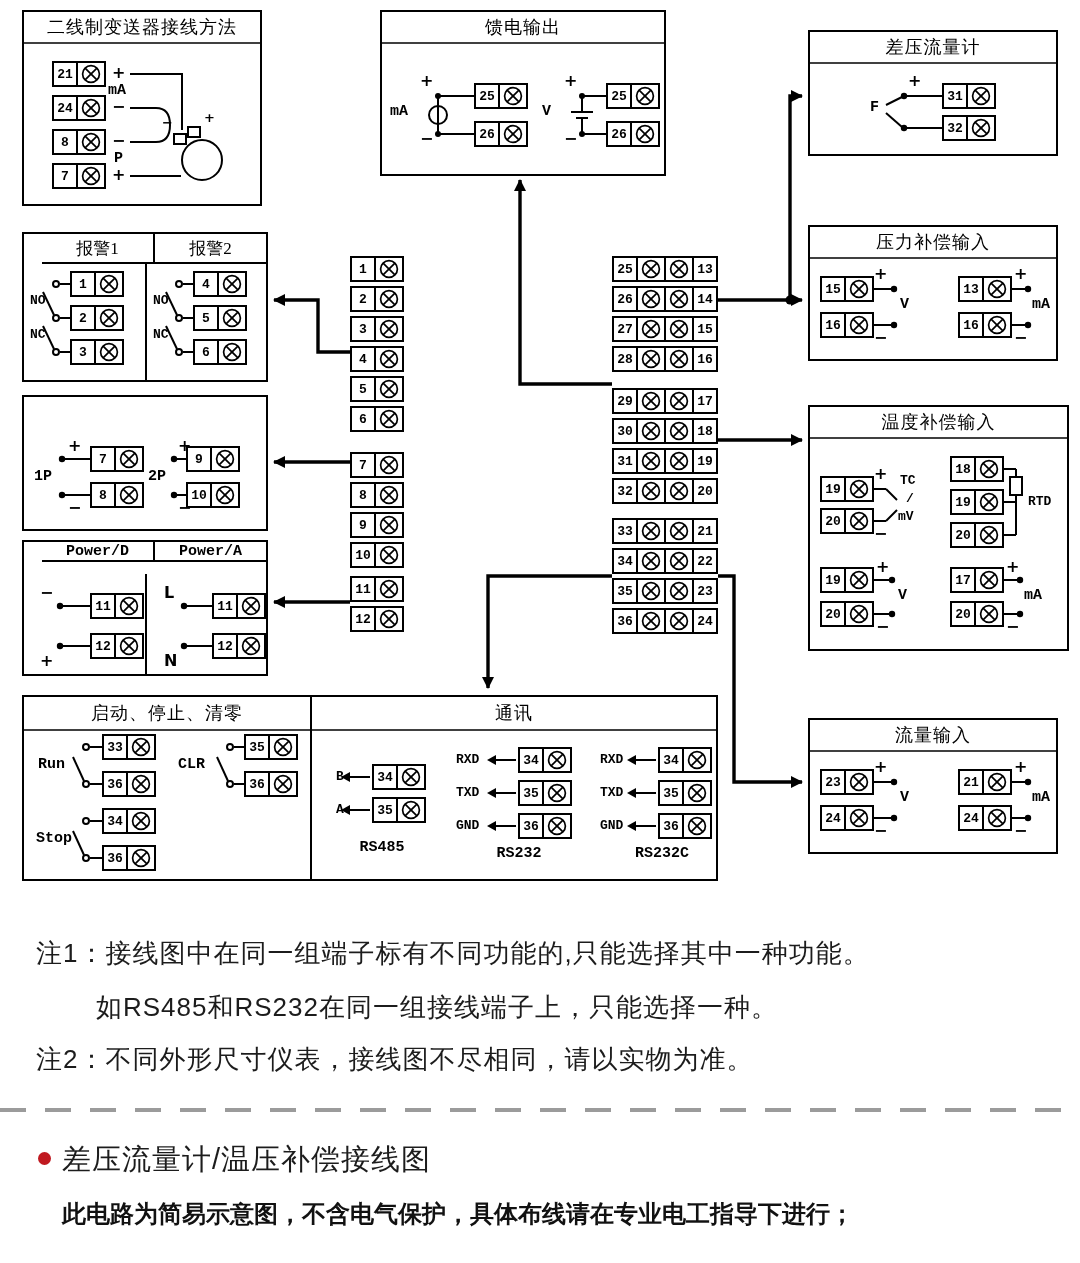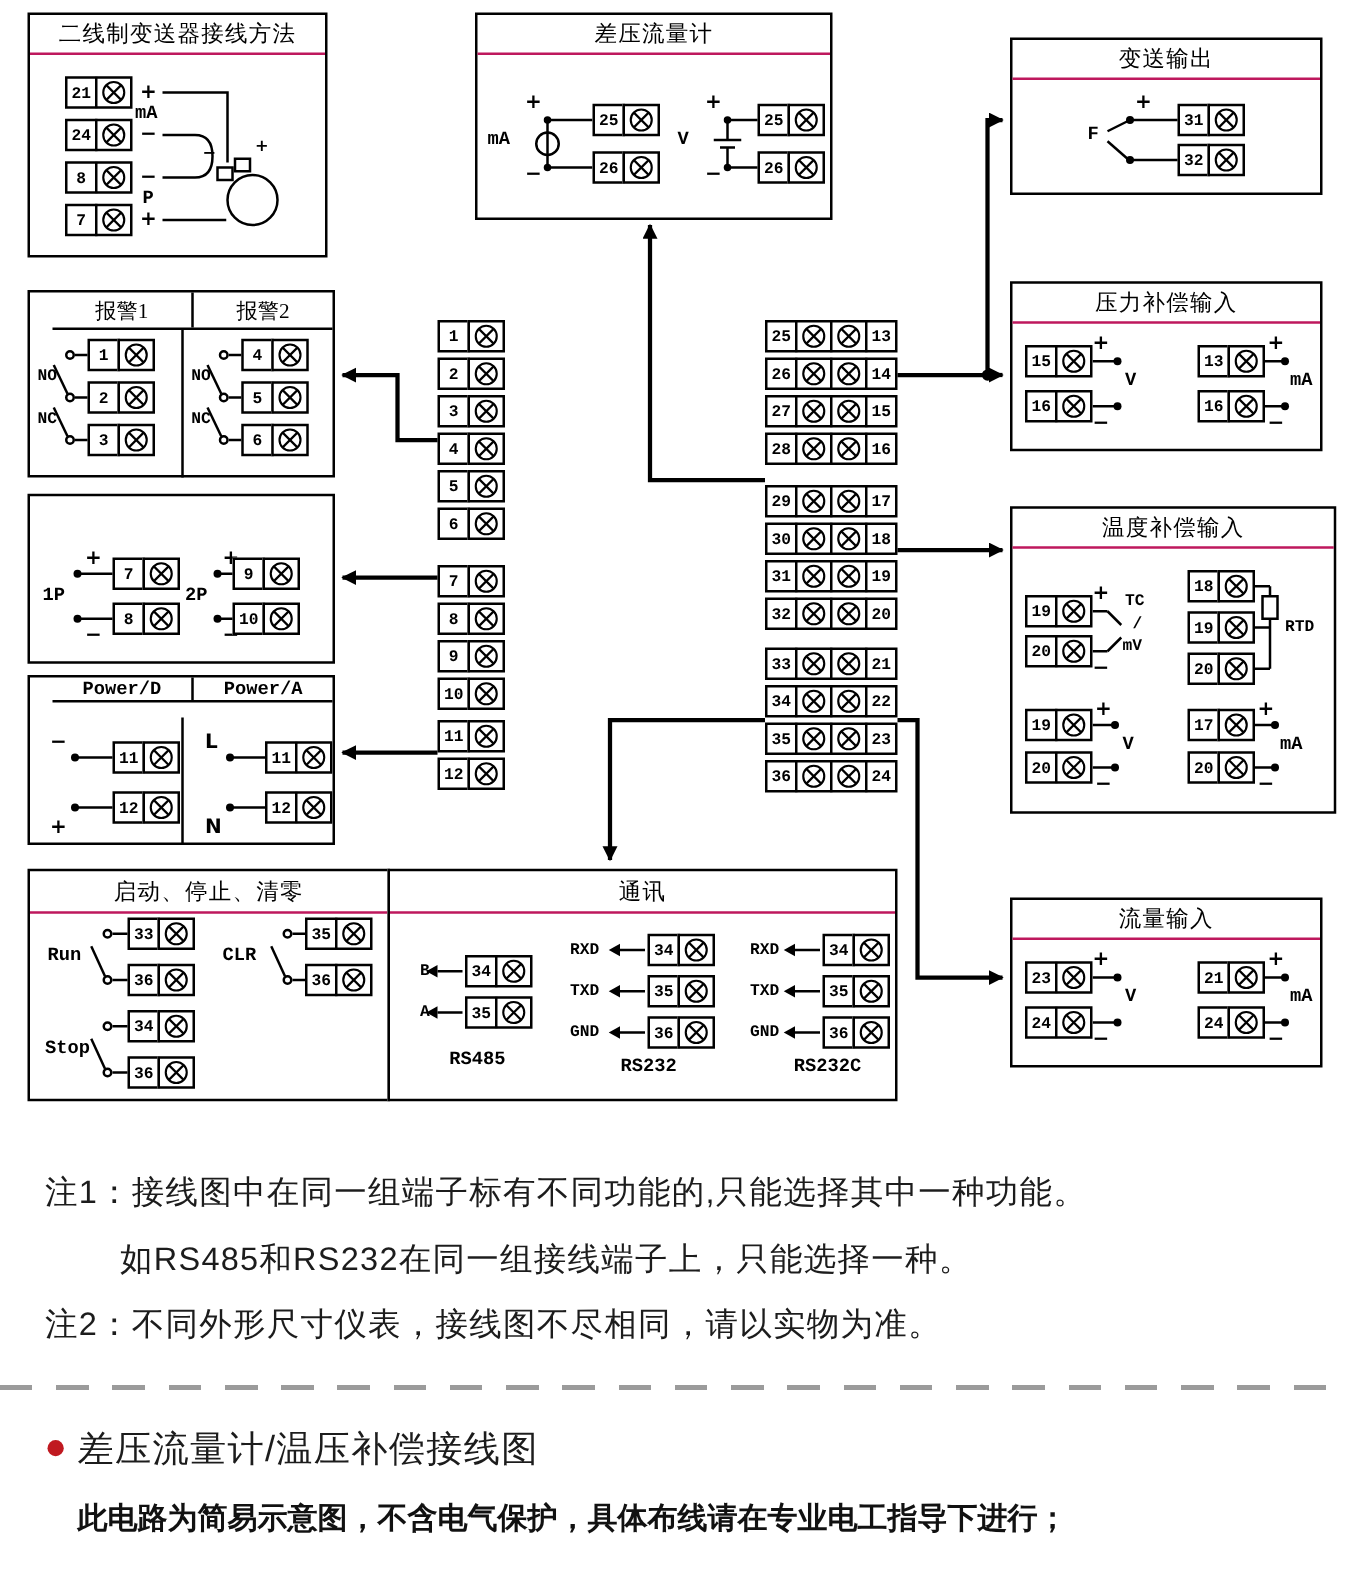--- a/index.html
+++ b/index.html
@@ -1,19 +1,19 @@
 <!DOCTYPE html>
 <html><head>
 <meta charset="utf-8">
 <style>
 *{margin:0;padding:0;box-sizing:border-box}
 html,body{background:#fff}
 .stage{position:relative;width:1080px;height:1263px;background:#fff;overflow:hidden;font-family:"Liberation Serif",serif;color:#000}
 .box{position:absolute;border:2px solid #000;background:#fff}
-.btitle{position:absolute;top:0;left:0;right:0;height:32px;border-bottom:2px solid #be185d;display:flex;align-items:center;justify-content:center;font-size:18px;letter-spacing:1px}
+.btitle{position:absolute;top:0;left:0;right:0;height:32px;border-bottom:2px solid #404040;display:flex;align-items:center;justify-content:center;font-size:18px;letter-spacing:1px}
 .btitle2{position:absolute;top:0;left:18px;right:0;display:flex;border-bottom:2px solid #000}
 .btitle2 span{flex:1;display:flex;align-items:center;justify-content:center;font-size:17px}
 .btitle2 span:first-child{border-right:2px solid #000}
 .power-h span{font:bold 15px "Liberation Mono",monospace}
 .vd{position:absolute;width:2px;background:#000}
 .wires{position:absolute;top:0;left:0;pointer-events:none}
 .pair{position:absolute;display:flex}
 .ncell{width:26px;height:26px;border:2px solid #000;display:flex;align-items:center;justify-content:center;font:bold 13px "Liberation Mono",monospace;background:#fff}
 .term{width:30px;height:26px;border:2px solid #000;margin-left:-2px;background:#fff;display:block}
 .term svg{display:block;width:100%;height:100%}
@@ -96,21 +96,21 @@
     <span class="sign" style="left:88px;top:86px">−</span>
     <span class="sign" style="left:88px;top:120px">−</span>
     <span class="sign" style="left:88px;top:154px">+</span>
     <span class="lbl lg" style="left:84px;top:71px">mA</span>
     <span class="lbl lg" style="left:90px;top:139px">P</span>
     <span class="sign" style="left:138px;top:102px;font-size:13px">−</span>
     <span class="sign" style="left:180px;top:97px;font-size:13px">+</span>
   </div>
 
   <div class="box" style="left:380px;top:10px;width:286px;height:166px">
-    <div class="btitle">差压流量计</div>
+    <div class="btitle">馈电输出</div>
     <svg class="wires" width="286" height="166">
       <line x1="56" y1="84" x2="92" y2="84"></line>
         <line x1="56" y1="122" x2="92" y2="122"></line>
       <line x1="56" y1="84" x2="56" y2="122"></line>
       <circle class="sym" cx="56" cy="103" r="9"></circle>
       <line x1="56" y1="94" x2="56" y2="112"></line>
       <circle class="dot" cx="56" cy="84" r="3"></circle>
         <circle class="dot" cx="56" cy="122" r="3"></circle>
       <line x1="200" y1="84" x2="226" y2="84"></line>
         <line x1="200" y1="122" x2="226" y2="122"></line>
@@ -163,21 +163,21 @@
           <svg viewBox="0 0 26 22" preserveAspectRatio="none">
             <circle cx="13" cy="11" r="8.4" fill="none" stroke="#000" stroke-width="1.7"></circle>
             <line x1="7.1" y1="5.1" x2="18.9" y2="16.9" stroke="#000" stroke-width="1.7"></line>
             <line x1="18.9" y1="5.1" x2="7.1" y2="16.9" stroke="#000" stroke-width="1.7"></line>
           </svg>
         </span>
       </div>
   </div>
 
   <div class="box" style="left:808px;top:30px;width:250px;height:126px">
-    <div class="btitle">变送输出</div>
+    <div class="btitle">差压流量计</div>
     <svg class="wires" width="250" height="126">
       <line x1="76" y1="73" x2="92" y2="65"></line>
         <line x1="76" y1="81" x2="92" y2="95"></line>
       <circle class="dot" cx="94" cy="64" r="3.2"></circle>
         <circle class="dot" cx="94" cy="96" r="3.2"></circle>
       <line x1="94" y1="64" x2="134" y2="64"></line>
         <line x1="94" y1="96" x2="134" y2="96"></line>
     </svg>
     <span class="lbl lg" style="left:60px;top:68px">F</span>
     <span class="sign" style="left:98px;top:40px">+</span>

